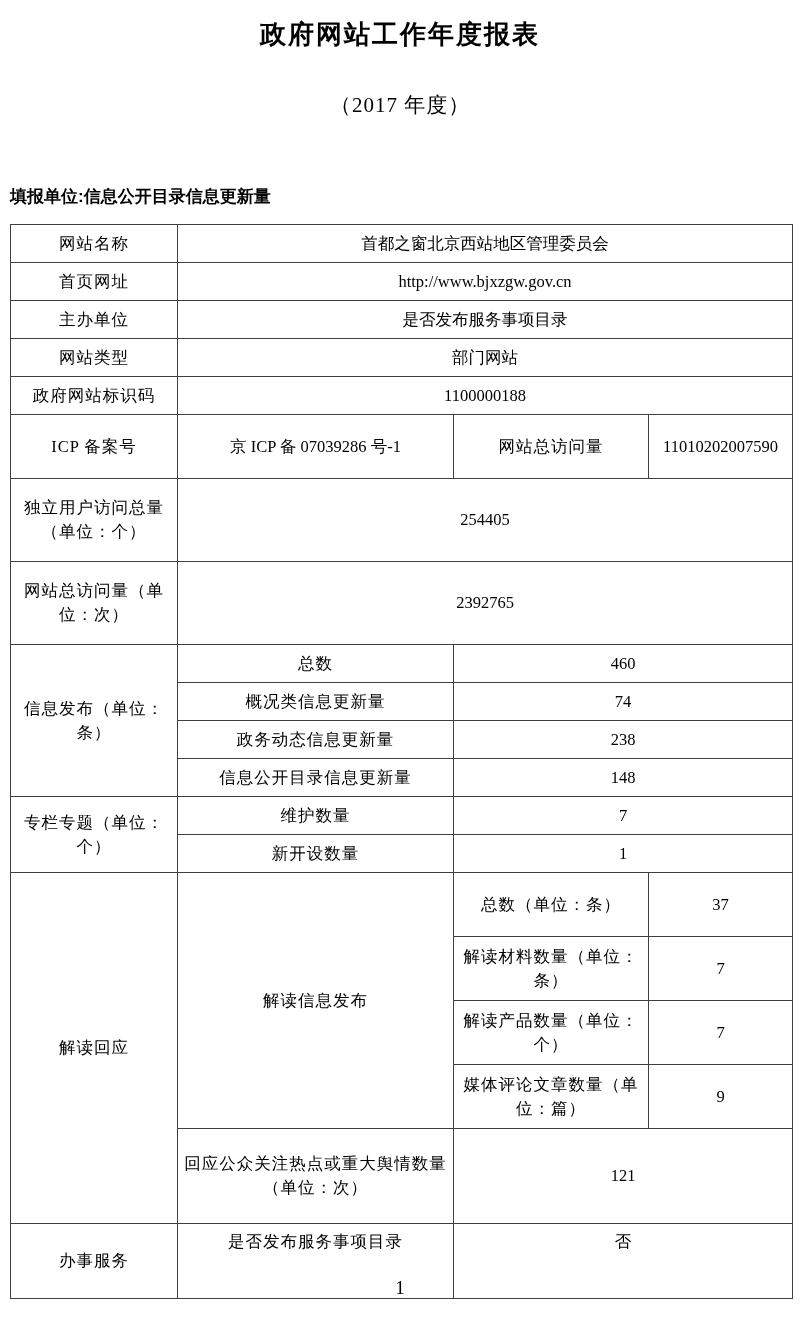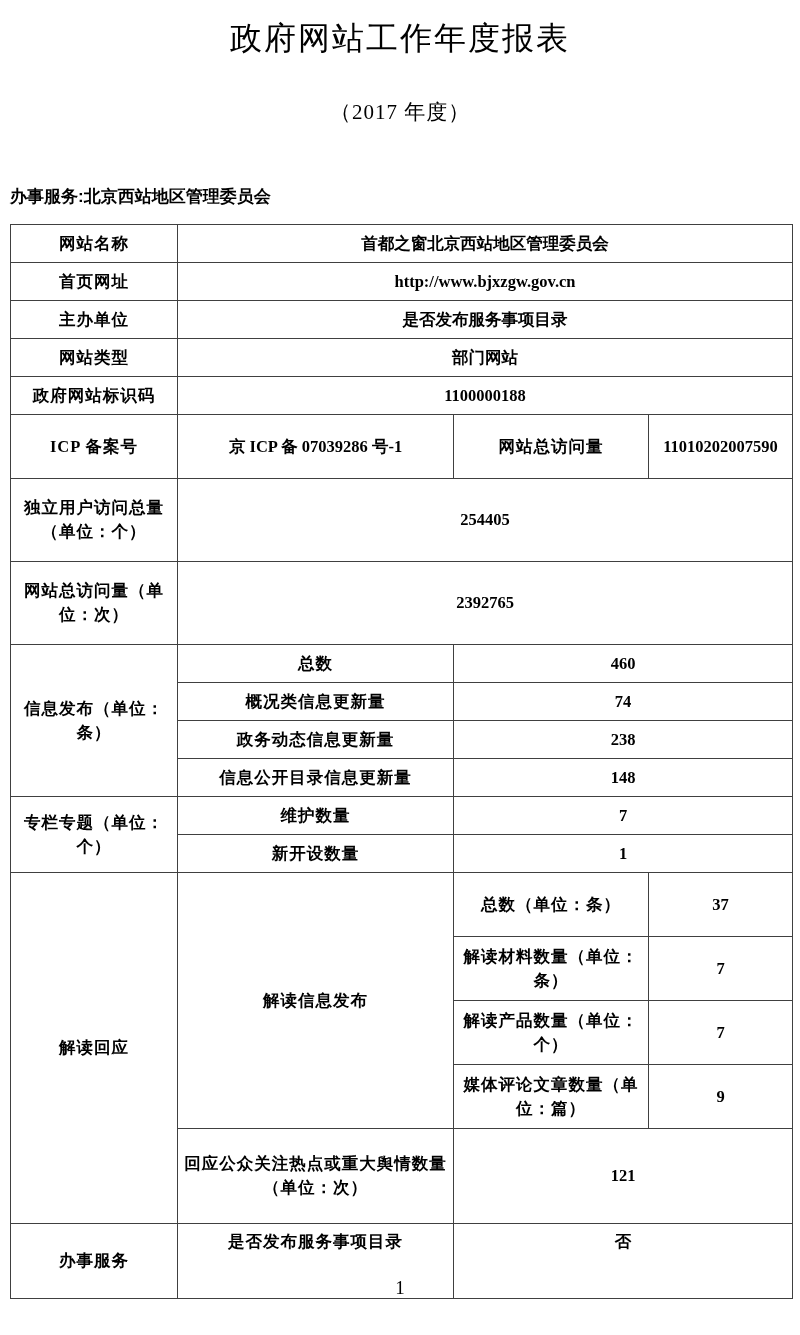--- a/index.html
+++ b/index.html
@@ -18,22 +18,22 @@
 
   .page {
     width: 800px;
     height: 1335px;
     position: relative;
     box-sizing: border-box;
   }
 
   .doc-title {
     text-align: center;
-    font-size: 32px;
-    font-weight: normal;
+    font-size: 26px;
+    font-weight: bold;
     letter-spacing: 2px;
     margin: 0;
     padding-top: 18px;
     line-height: 1.25;
     font-family: "Liberation Sans", "DejaVu Sans", sans-serif;
   }
 
   .doc-subtitle {
     text-align: center;
     font-size: 21px;
@@ -55,21 +55,20 @@
   }
 
   table.report-table {
     position: absolute;
     top: 224px;
     left: 10px;
     width: 782px;
     border-collapse: collapse;
     table-layout: fixed;
     font-size: 16.5px;
-    font-weight: bold;
   }
 
   table.report-table td {
     border: 1px solid #404040;
     text-align: center;
     vertical-align: middle;
     padding: 3px 4px;
     line-height: 1.45;
     font-family: "Liberation Serif", "DejaVu Serif", serif;
   }
@@ -100,21 +99,21 @@
 </style>
 </head>
 <body>
 
 <div class="page">
 
   <h1 class="doc-title">政府网站工作年度报表</h1>
 
   <div class="doc-subtitle">（2017 年度）</div>
 
-  <div class="report-unit">办事服务:北京西站地区管理委员会</div>
+  <div class="report-unit">填报单位:信息公开目录信息更新量</div>
 
   <table class="report-table">
     <colgroup>
       <col style="width:167px">
       <col style="width:276px">
       <col style="width:195px">
       <col style="width:144px">
     </colgroup>
     <tbody>
 

